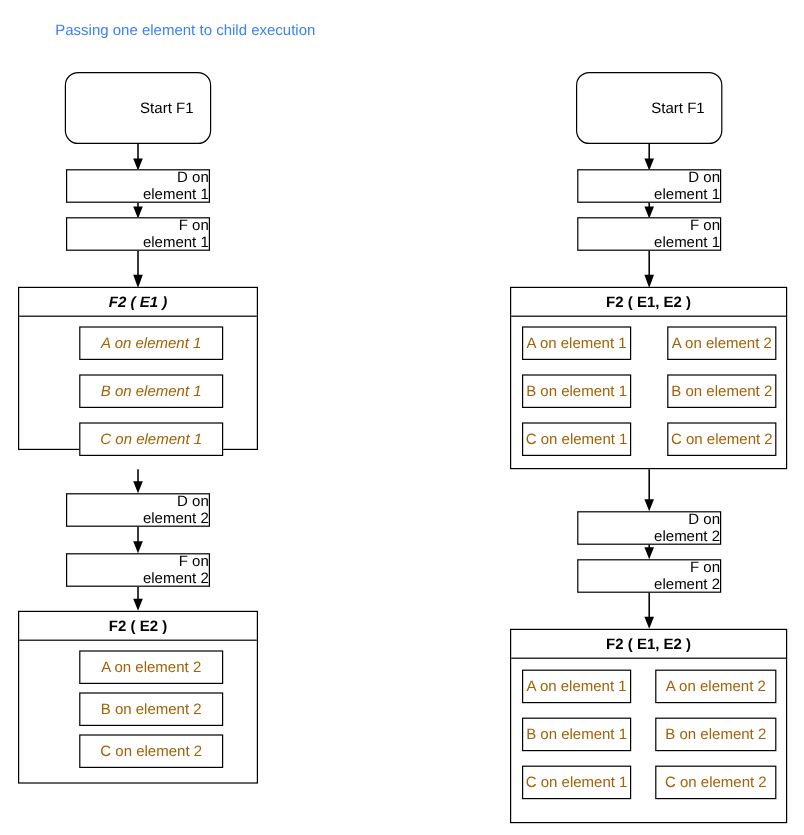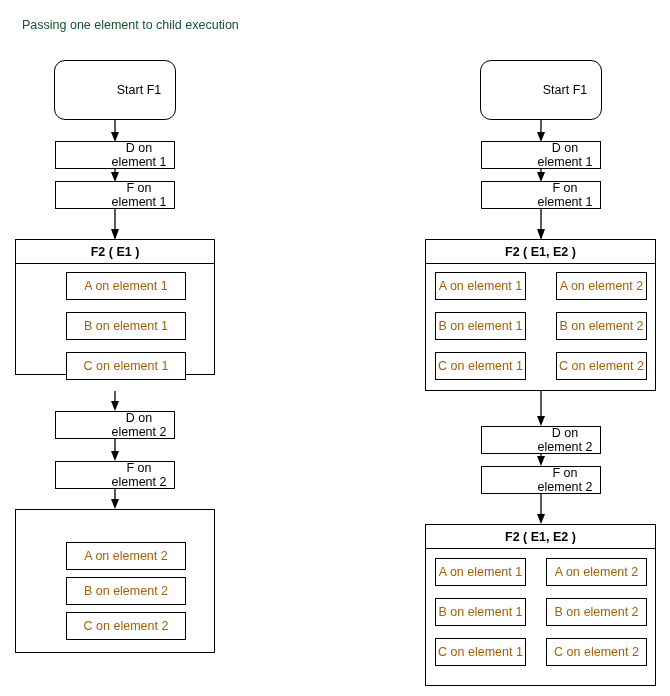--- a/index.html
+++ b/index.html
@@ -14,36 +14,37 @@
   #canvas {
     position: relative;
     width: 670px;
     height: 696px;
     background: #ffffff;
     overflow: hidden;
   }
   .col-title {
     position: absolute;
     font-size: 12.5px;
-    color: #14532d;
+    color: #3b82f6;
     white-space: nowrap;
     line-height: 14px;
+    margin-left: 24px;
   }
   
   .node {
     position: absolute;
     box-sizing: border-box;
     border: 1.3px solid #000000;
     background: #ffffff;
     display: flex;
     align-items: center;
     justify-content: center;
     font-size: 12.5px;
     line-height: 14px;
-    text-align: center;
+    text-align: right;
     color: #000000;
     padding-left: 48px;
   }
   .node.rounded {
     border-radius: 11px;
   }
   
   .group {
     position: absolute;
     box-sizing: border-box;
@@ -119,21 +120,21 @@
     <polygon points="115,182 111,172 119,172"></polygon>
   </svg>
 
   <div class="node" style="left:55px; top:181px; width:120px; height:28px;">F on element 1</div>
 
   <svg class="edge" style="left:0; top:0; width:670px; height:696px;">
     <line x1="115" y1="209" x2="115" y2="233"></line>
     <polygon points="115,240 111,229 119,229"></polygon>
   </svg>
 
-  <div class="group" style="left:15px; top:239px; width:200px; height:136px;">
+  <div class="group" style="left:15px; top:239px; width:200px; height:136px;font-style:italic;">
     <div class="group-header">F2 ( E1 )</div>
     <div class="group-body">
       <div class="sub" style="left:50px; top:8px; width:120px; height:28px;">A on element 1</div>
       <div class="sub" style="left:50px; top:48px; width:120px; height:28px;">B on element 1</div>
       <div class="sub" style="left:50px; top:88px; width:120px; height:28px;">C on element 1</div>
     </div>
   </div>
 
   <svg class="edge" style="left:0; top:0; width:670px; height:696px;">
     <line x1="115" y1="391" x2="115" y2="405"></line>
@@ -148,20 +149,21 @@
   </svg>
 
   <div class="node" style="left:55px; top:461px; width:120px; height:28px;">F on element 2</div>
 
   <svg class="edge" style="left:0; top:0; width:670px; height:696px;">
     <line x1="115" y1="489" x2="115" y2="503"></line>
     <polygon points="115,509 111,499 119,499"></polygon>
   </svg>
 
   <div class="group" style="left:15px; top:509px; width:200px; height:144px;">
+    <div class="group-header">F2 ( E2 )</div>
     <div class="group-body">
       <div class="sub" style="left:50px; top:8px; width:120px; height:28px;">A on element 2</div>
       <div class="sub" style="left:50px; top:43px; width:120px; height:28px;">B on element 2</div>
       <div class="sub" style="left:50px; top:78px; width:120px; height:28px;">C on element 2</div>
     </div>
   </div>
 
 
   <div class="node rounded" style="left:480px; top:60px; width:122px; height:60px;">Start F1</div>
 

